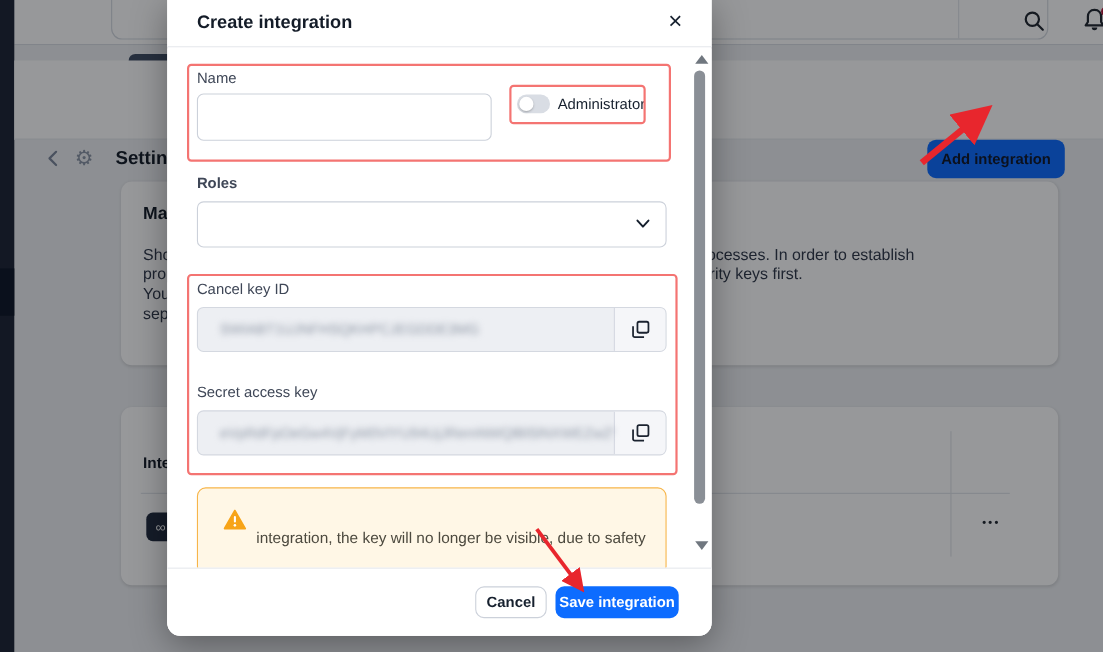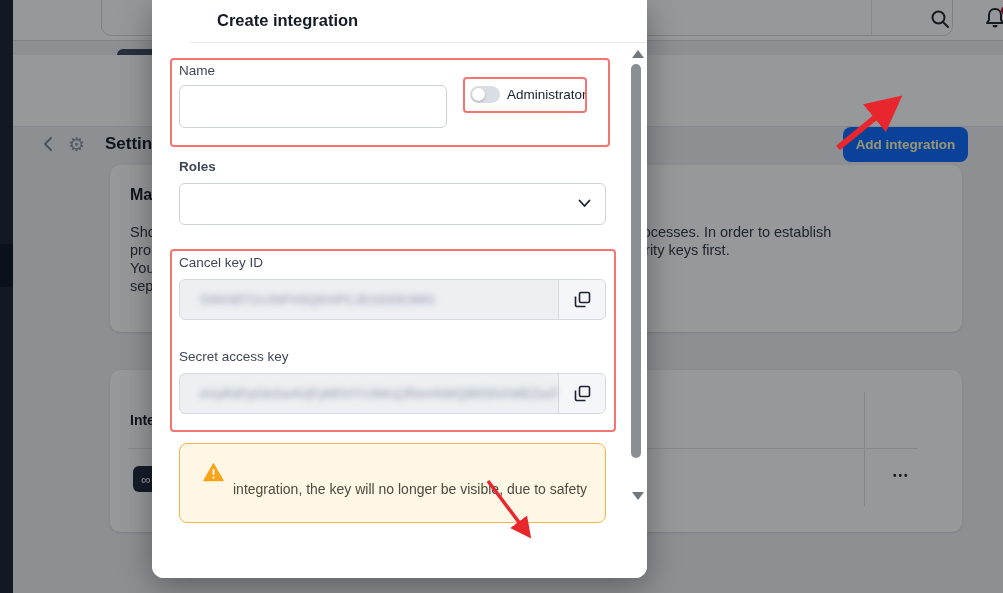--- a/index.html
+++ b/index.html
@@ -20,21 +20,21 @@
     color:#fff;font-size:12px;font-weight:bold;display:flex;align-items:center;justify-content:center;gap:5px;margin-top:44px;}
   #search-icon{left:916px;top:8px;}
   #bell-wrap{left:971px;top:6px;width:26px;height:28px;}
   #bell-dot{right:0;top:0;width:9px;height:9px;border-radius:50%;background:#b5173a;}
 
   #smartbar{left:13px;top:55px;width:990px;height:72px;background:#fff;border-bottom:1px solid #e2e5ea;}
   #back-chevron{left:30px;top:81px;color:#7a8699;}
   #gear-icon{left:55px;top:78px;font-size:19px;color:#8b95a5;}
   #page-title{left:92px;top:79px;font-size:17px;font-weight:bold;color:#141c28;}
   #add-btn{left:830px;top:72px;width:125px;height:35px;background:#0d6cff;border-radius:8px;
-    color:#fef9c3;font-size:13.5px;font-weight:bold;display:flex;align-items:center;justify-content:center;cursor:pointer;}
+    color:#0f172a;font-size:13.5px;font-weight:bold;display:flex;align-items:center;justify-content:center;cursor:pointer;}
 
   .card{background:#fff;border-radius:10px;box-shadow:0 1px 3px rgba(0,0,0,.12);}
   #card1{left:110px;top:165px;width:852px;height:167px;}
   #card1-heading{left:20px;top:21px;font-size:16px;font-weight:bold;color:#141c28;}
   .para-line{left:20px;font-size:14.5px;color:#2f3849;white-space:nowrap;}
   #card2{left:110px;top:370px;width:852px;height:162px;}
   #col-header{left:20px;top:42px;font-size:14px;font-weight:bold;color:#141c28;}
   #row-divider{left:18px;top:78px;width:790px;height:1px;background:#dfe3e8;}
   #col-divider{left:754px;top:22px;width:1px;height:114px;background:#dfe3e8;}
   #logo-badge{left:23px;top:96px;width:26px;height:26px;background:#1f2a3d;border-radius:6px;
@@ -42,21 +42,21 @@
   #kebab{left:783px;top:100px;font-size:10px;font-weight:bold;letter-spacing:2px;color:#20262f;cursor:pointer;}
 
   
   #overlay{left:0;top:0;width:1003px;height:593px;background:rgba(8,10,14,.42);z-index:5;}
   #arrow1{left:825px;top:85px;z-index:6;}
   #arrow2{left:478px;top:473px;z-index:30;}
 
   
   #modal{left:152px;top:0;width:495px;height:578px;background:#fff;z-index:10;
     border-radius:0 0 12px 12px;box-shadow:0 8px 32px rgba(0,0,0,.35);overflow:hidden;}
-  #modal-header{left:0;top:0;width:495px;height:43px;border-bottom:1px solid #e6e9ed;background:#fff;margin-left:38px;}
+  #modal-header{left:0;top:0;width:495px;height:43px;border-bottom:1px solid #e6e9ed;background:#fff;}
   #modal-title{left:27px;top:11px;font-size:16.5px;font-weight:bold;color:#141c28;}
   #modal-close{left:448px;top:5px;width:28px;height:28px;font-size:22px;color:#16202e;
     display:flex;align-items:center;justify-content:center;cursor:pointer;}
   #modal-body{left:0;top:44px;width:495px;height:576px;overflow:hidden;background:#fff;}
 
   .ann-rect{border:2px solid #f47472;border-radius:4px;z-index:3;}
   #ann-name{left:18px;top:14px;width:440px;height:89px;}
   #ann-admin{left:311px;top:33px;width:124px;height:36px;}
   #ann-keys{left:18px;top:205px;width:446px;height:183px;}
 
@@ -226,20 +226,28 @@
             <circle cx="10.55" cy="14.6" r="1.15" fill="#fff"></circle>
         </svg>
         <div class="abs warn-line" style="top:37px">integration, the key will no longer be visible, due to safety</div>
       </div>
 
       <div class="abs" id="sb-up"></div>
       <div class="abs" id="sb-thumb"></div>
       <div class="abs" id="sb-down"></div>
     </div>
 
+    <div class="abs" id="modal-footer">
+      <div class="abs" id="cancel-btn">
+        <span>Cancel</span>
+      </div>
+      <div class="abs" id="save-btn">
+        <span>Save integration</span>
+      </div>
+    </div>
   </div>
 
   <svg class="abs" id="arrow2" width="70" height="75" viewBox="0 0 70 75">
     <defs>
         <marker id="ah2" markerWidth="6" markerHeight="6" refX="4" refY="3" orient="auto">
           <path d="M0,0 L6,3 L0,6 Z" fill="#e8262d"></path>
         </marker>
       </defs>
     <line x1="10" y1="8" x2="49" y2="60" stroke="#e8262d" stroke-width="3.5" marker-end="url(#ah2)"></line>
   </svg>

